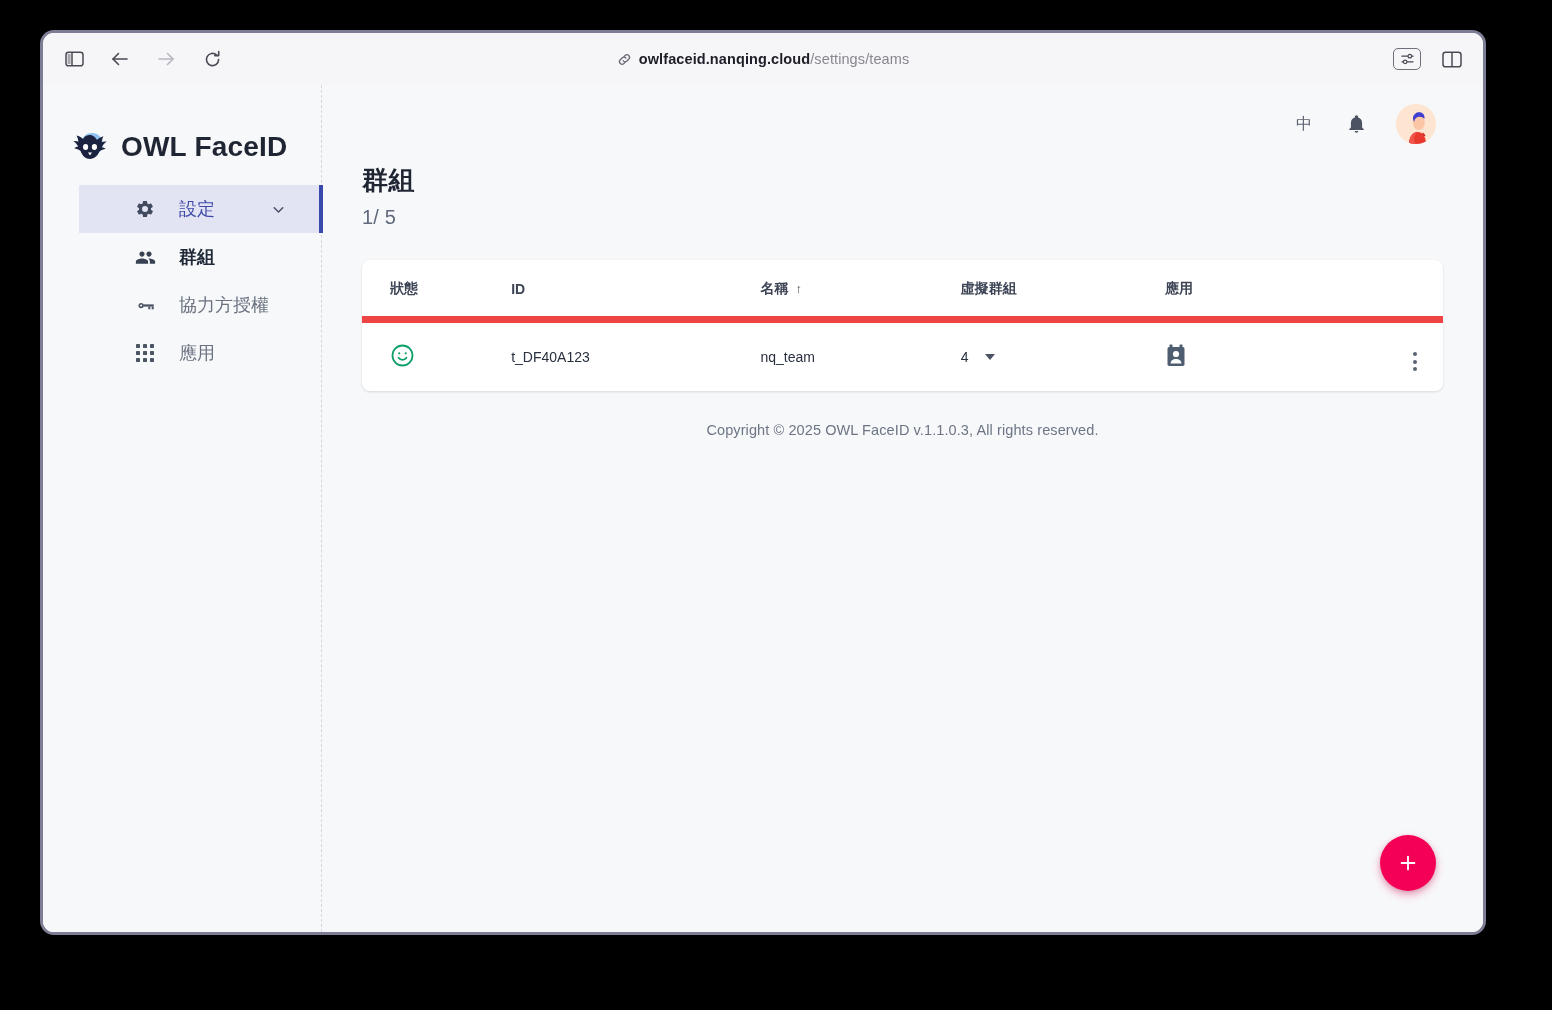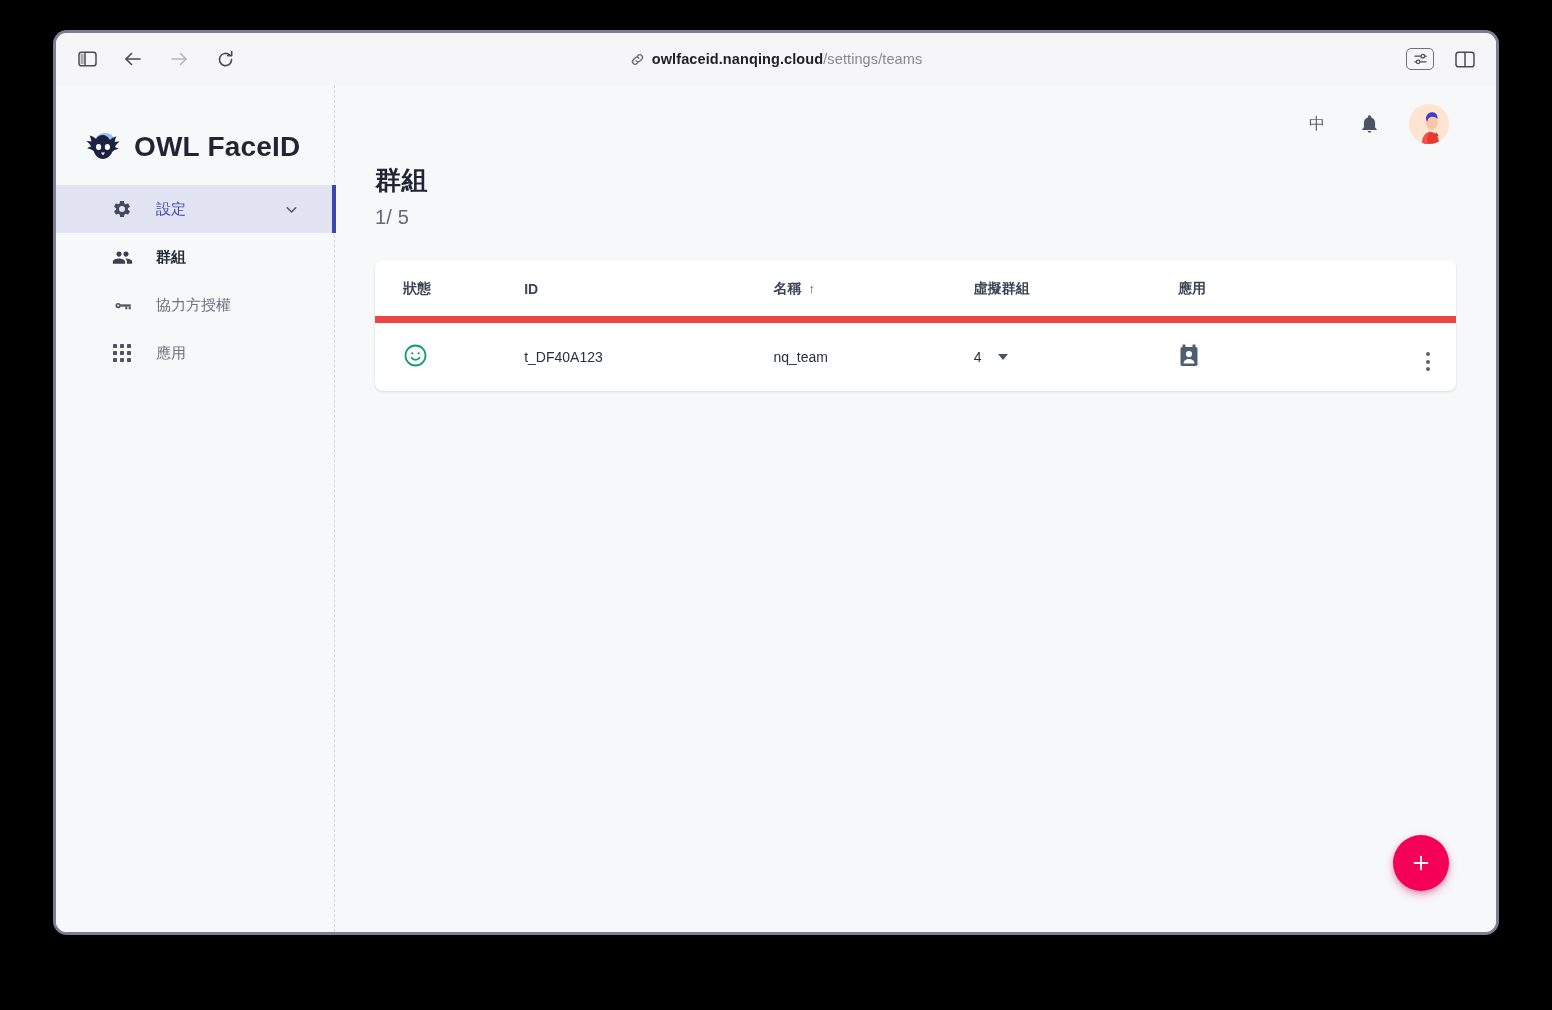--- a/index.html
+++ b/index.html
@@ -7,21 +7,21 @@
   html, body {
     width: 1552px; height: 1010px;
     background: #000000;
     font-family: "Liberation Sans", "DejaVu Sans", sans-serif;
     overflow: hidden;
   }
 
   
   .window-frame {
     position: absolute;
-    left: 53px; top: 30px;
+    left: 40px; top: 30px;
     width: 1446px; height: 905px;
     background: #7d7d95;
     border-radius: 14px;
     padding: 3px;
   }
   .window-inner {
     width: 100%; height: 100%;
     background: #f6f6f8;
     border-radius: 11px;
     overflow: hidden;
@@ -105,21 +105,22 @@
     letter-spacing: 0.2px;
   }
 
   .nav { margin-top: 8px; }
   .nav-item {
     display: flex; align-items: center;
     height: 48px;
     padding-left: 54px;
     position: relative;
     color: #6b7280;
-    font-size: 15px;
+    font-size: 18px;
+    margin-left: 36px;
   }
   .nav-item .nav-icon {
     width: 24px; height: 24px;
     display: flex; align-items: center; justify-content: center;
     color: #4b5563;
     flex: 0 0 24px;
   }
   .nav-item .nav-label { margin-left: 22px; }
   .nav-item.parent {
     background: #e2e3f3;
@@ -457,20 +458,21 @@
                       <span></span>
                         <span></span>
                         <span></span>
                     </span>
                   </td>
                 </tr>
               </tbody>
             </table>
           </div>
 
+          <div class="footer">Copyright © 2025 OWL FaceID v.1.1.0.3, All rights reserved.</div>
         </div>
 
         <button class="fab">
           <svg width="22" height="22" viewBox="0 0 24 24" fill="none" stroke="currentColor" stroke-width="2" stroke-linecap="round">
             <line x1="12" y1="5" x2="12" y2="19"></line>
               <line x1="5" y1="12" x2="19" y2="12"></line>
           </svg>
         </button>
       </main>
     </div>

